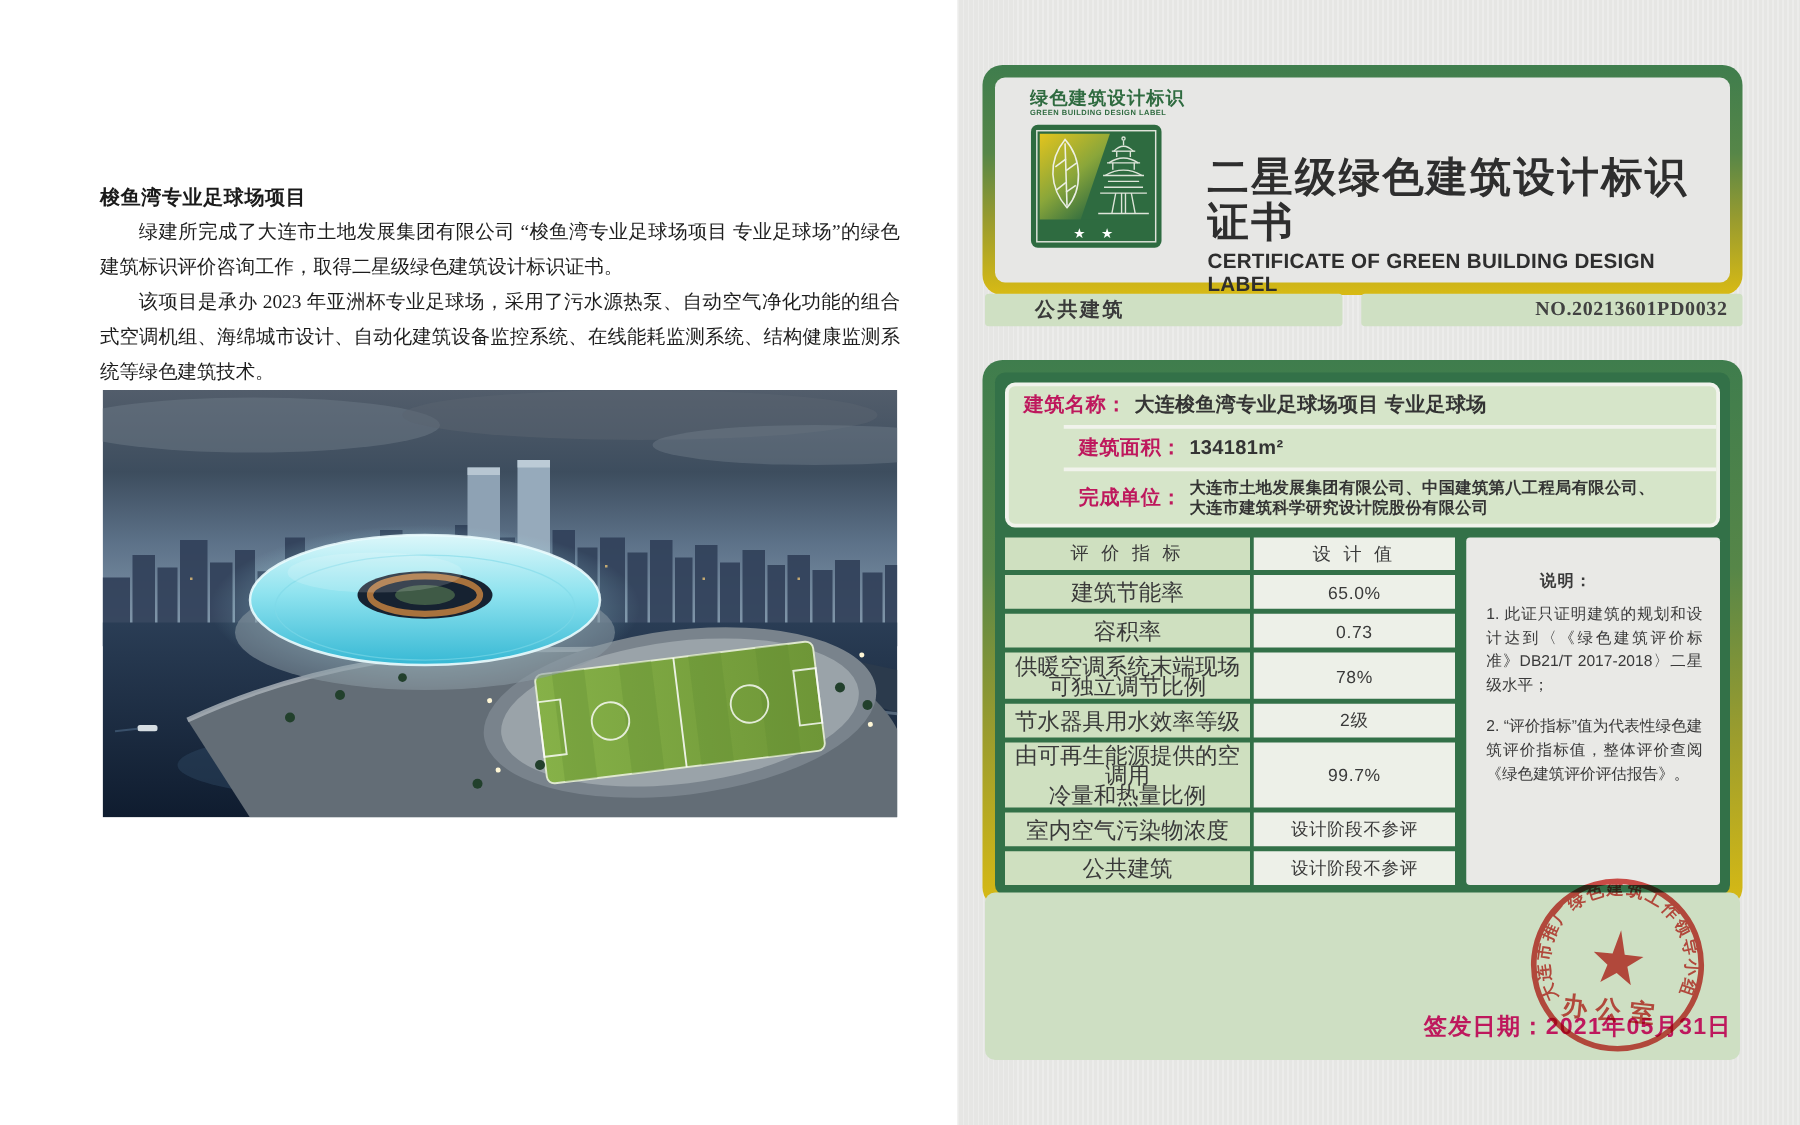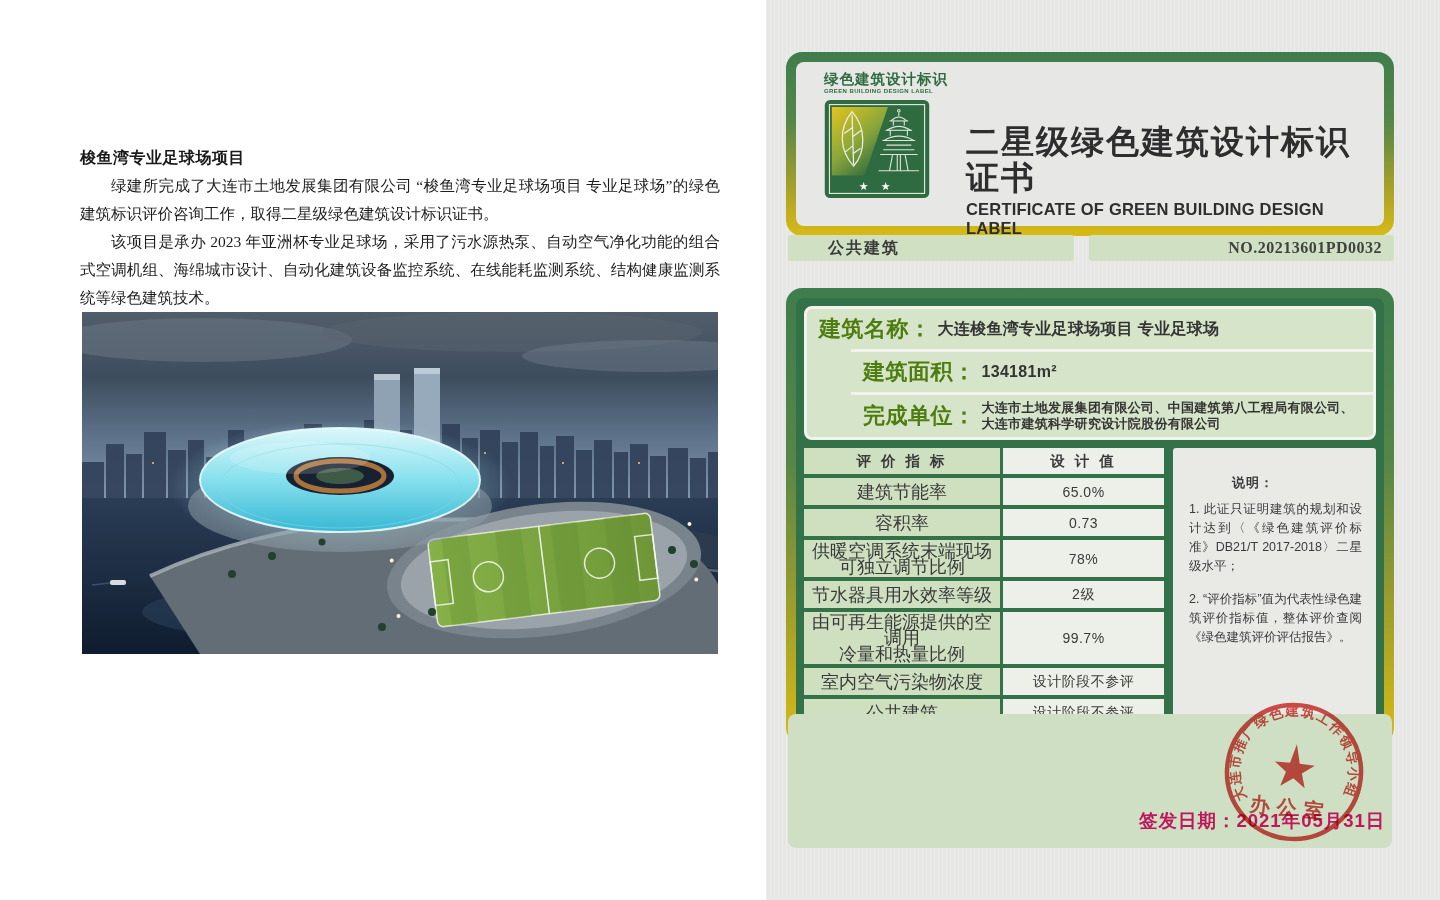--- a/index.html
+++ b/index.html
@@ -42,33 +42,33 @@
   .bar-type{left:22px;width:286px;padding-left:40px;font-weight:bold;letter-spacing:2px;}
   .bar-no{left:323px;width:305px;justify-content:flex-end;padding-right:12px;
           font-weight:bold;letter-spacing:.5px;color:#414141;}
 
   
   .main-panel{position:absolute;left:20px;top:288px;width:608px;}
   .panel-inner{background:#337148;border-radius:8px;padding:8px;box-sizing:border-box;}
   .info-box{background:#d6e5c9;border:3px solid #f1f3ec;border-radius:8px;margin-bottom:8px;}
   .info-row{display:flex;align-items:center;padding:5px 12px;min-height:30px;box-sizing:border-box;}
   .info-row + .info-row{border-top:3px solid #f1f3ec;margin-left:44px;}
-  .info-label{font-size:22px;font-weight:bold;color:#4d7c0f;white-space:nowrap;letter-spacing:.5px;}
+  .info-label{font-size:16px;font-weight:bold;color:#be185d;white-space:nowrap;letter-spacing:.5px;}
   .info-value{font-size:16px;font-weight:bold;color:#343434;margin-left:6px;letter-spacing:.3px;}
   .info-value.small{font-size:13px;line-height:16px;white-space:pre-line;font-weight:bold;}
 
   .body-row{display:flex;align-items:stretch;}
   .ind-table{width:360px;}
   .t-row{display:flex;}
   .t-row + .t-row{margin-top:4px;}
   .t-cell{display:flex;align-items:center;justify-content:center;text-align:center;
           box-sizing:border-box;color:#3a3a3a;padding:2px 6px;}
   .t-left{width:196px;background:#cfe0c0;font-size:18px;line-height:16px;white-space:pre-line;}
   .t-right{flex:1;margin-left:3px;background:#edf0e8;font-size:14px;letter-spacing:.5px;}
-  .t-head .t-left,.t-head .t-right{font-size:14.5px;font-weight:bold;letter-spacing:3px;}
+  .t-head .t-left,.t-head .t-right{font-size:14.5px;font-weight:normal;letter-spacing:3px;}
   .r-h1{min-height:26px;}
   .r-s{min-height:27px;}
   .r-d{min-height:37px;}
 
   .notes{flex:1;background:#e9e9e6;margin-left:9px;border-radius:3px;
          padding:26px 14px 10px 16px;box-sizing:border-box;}
   .notes-heading{font-size:13px;font-weight:bold;color:#3a3a3a;margin-bottom:8px;letter-spacing:1px;margin-left:43px;}
   .notes p{margin:0 0 14px 0;font-size:12.5px;line-height:19px;color:#3a3a3a;text-align:justify;}
 
   

